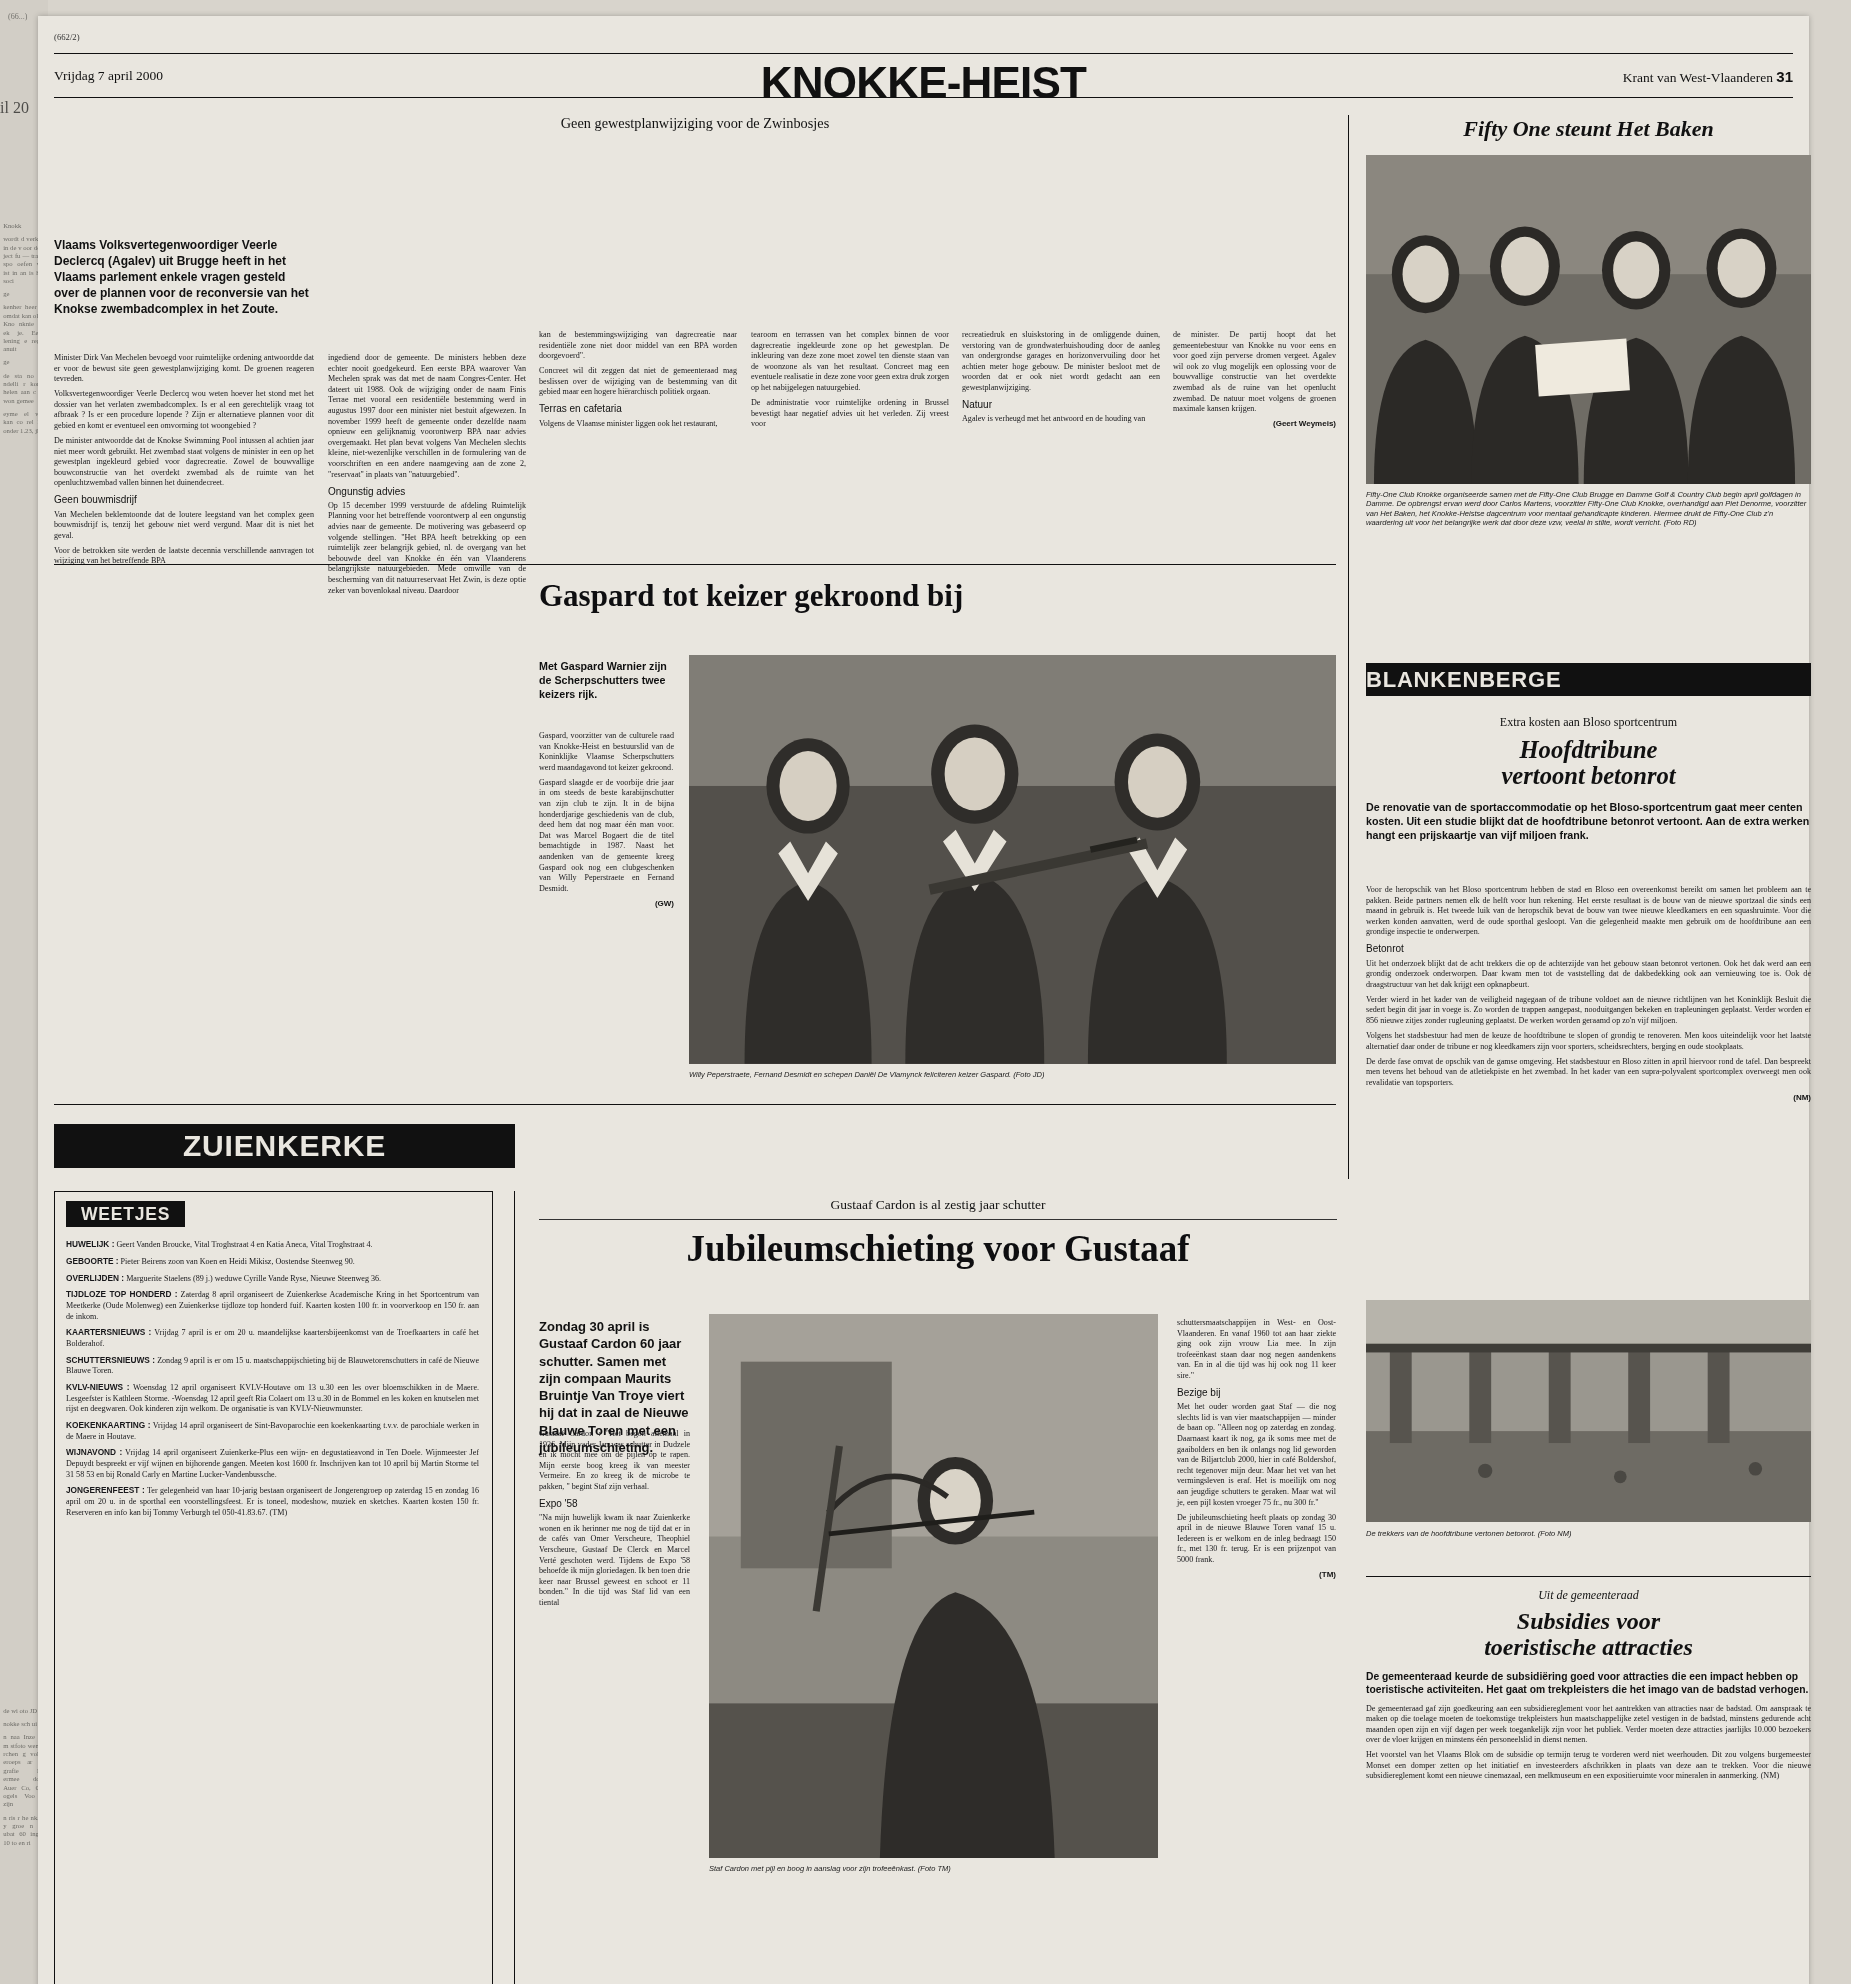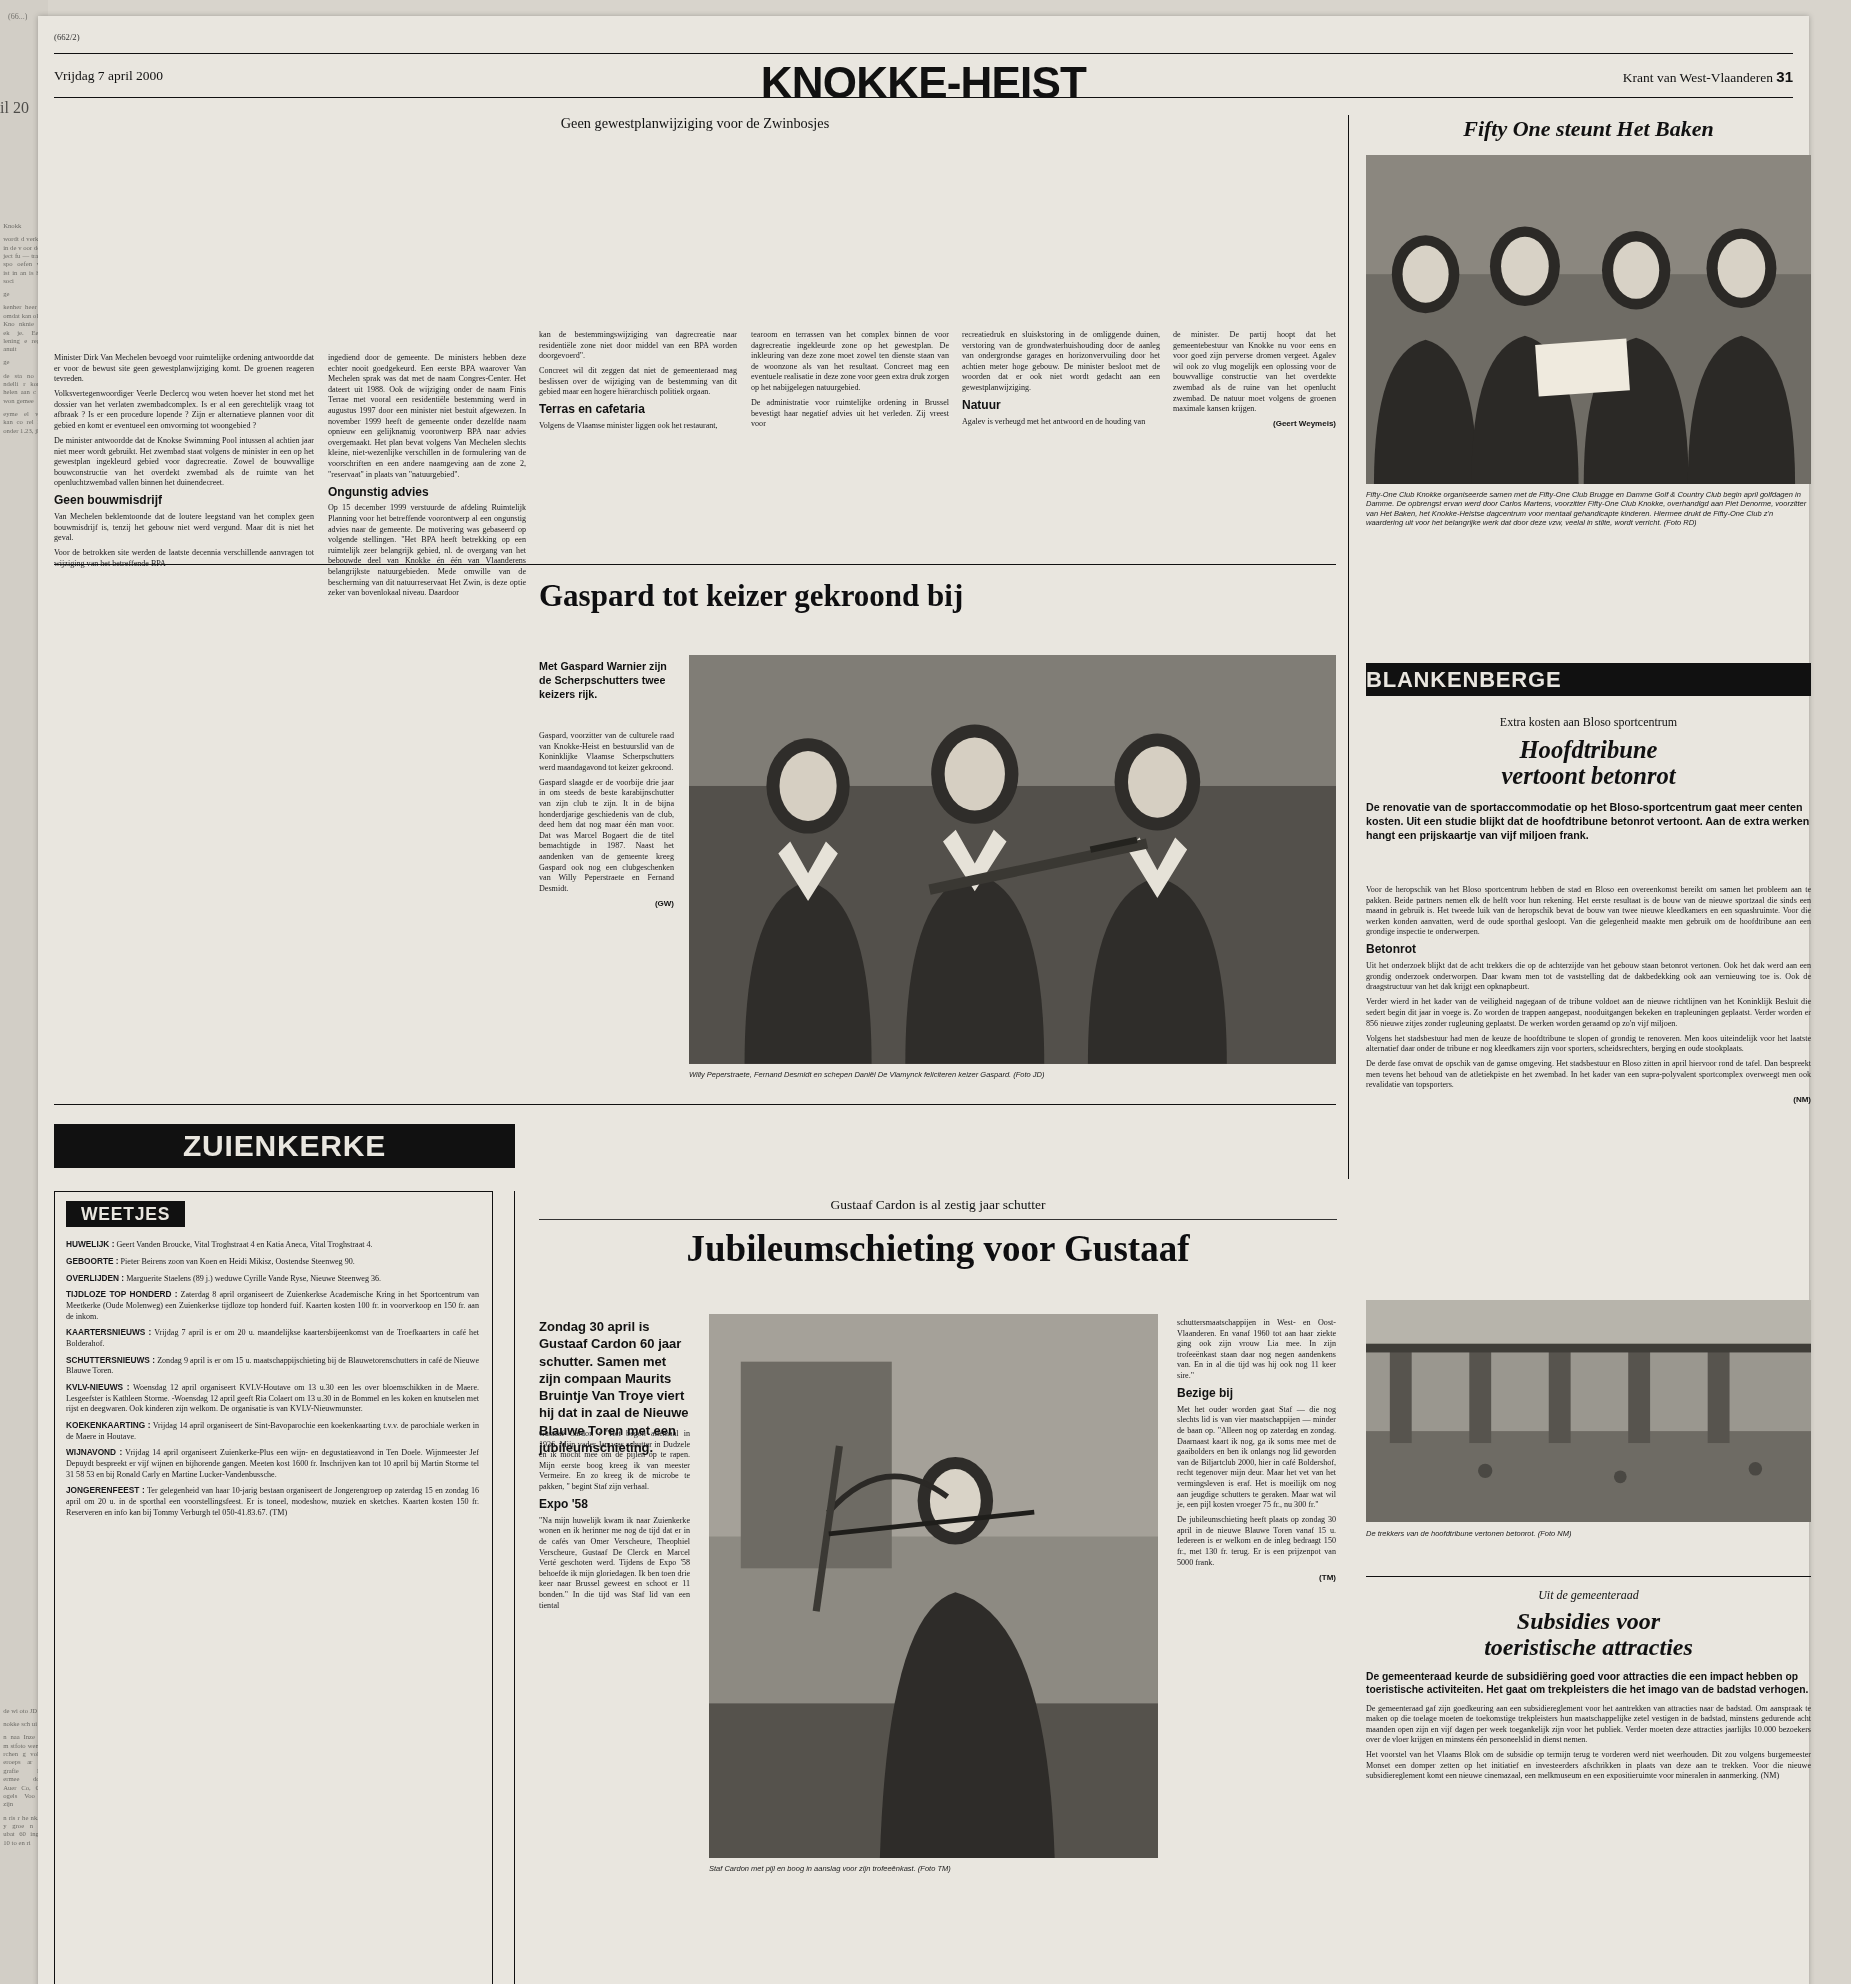--- a/index.html
+++ b/index.html
@@ -69,21 +69,21 @@
     hyphens:auto;
   }
   .body-txt p{margin:0 0 4.4px 0;}
   .lead{
     font-family:"Liberation Sans", sans-serif;
     font-size:12px;line-height:1.33;color:#111;font-weight:600;
   }
   .lead p{margin:0 0 6.4px 0;}
   .sub-hd{
     font-family:"Liberation Sans", sans-serif;
-    font-weight:bold;font-size:12px;color:#111;margin:2.4px 0 3.2px 0;
+    font-weight:normal;font-size:10px;color:#111;margin:2.4px 0 3.2px 0;
   }
   .kicker{
     font-family:"Liberation Serif", serif;
     font-size:14.3px;color:#111;text-align:center;font-style:normal;
   }
   .hl{
     font-family:"Liberation Serif", serif;
     font-weight:bold;color:#0e0e10;line-height:1.0;
   }
   .rule{background:#111;height:1.2px;}
@@ -167,20 +167,23 @@
         <span>Krant van West-Vlaanderen</span>
         <b>31</b>
       </div>
       <div class="mast-rule-bot"></div>
     </div>
 
     <div class="col" style="left:16px;top:99px;width:1282px;">
       <div class="kicker">Geen gewestplanwijziging voor de Zwinbosjes</div>
     </div>
 
+    <div class="col lead" style="left:16px;top:222px;width:260px;">
+      <p>Vlaams Volksvertegenwoordiger Veerle Declercq (Agalev) uit Brugge heeft in het Vlaams parlement enkele vragen gesteld over de plannen voor de reconversie van het Knokse zwembadcomplex in het Zoute.</p>
+    </div>
 
     <div class="col body-txt" style="left:16px;top:337px;width:260px;">
       <p>Minister Dirk Van Mechelen bevoegd voor ruimtelijke ordening antwoordde dat er voor de bewust site geen gewestplanwijziging komt. De groenen reageren tevreden.</p>
       <p>Volksvertegenwoordiger Veerle Declercq wou weten hoever het stond met het dossier van het verlaten zwembadcomplex. Is er al een gerechtelijk vraag tot afbraak ? Is er een procedure lopende ? Zijn er alternatieve plannen voor dit gebied en komt er eventueel een omvorming tot woongebied ?</p>
       <p>De minister antwoordde dat de Knokse Swimming Pool intussen al achtien jaar niet meer wordt gebruikt. Het zwembad staat volgens de minister in een op het gewestplan ingekleurd gebied voor dagrecreatie. Zowel de bouwvallige bouwconstructie van het overdekt zwembad als de ruimte van het openluchtzwembad vallen binnen het duinendecreet.</p>
       <div class="sub-hd">Geen bouwmisdrijf</div>
       <p>Van Mechelen beklemtoonde dat de loutere leegstand van het complex geen bouwmisdrijf is, tenzij het gebouw niet werd vergund. Maar dit is niet het geval.</p>
       <p>Voor de betrokken site werden de laatste decennia verschillende aanvragen tot wijziging van het betreffende BPA</p>
     </div>
 

